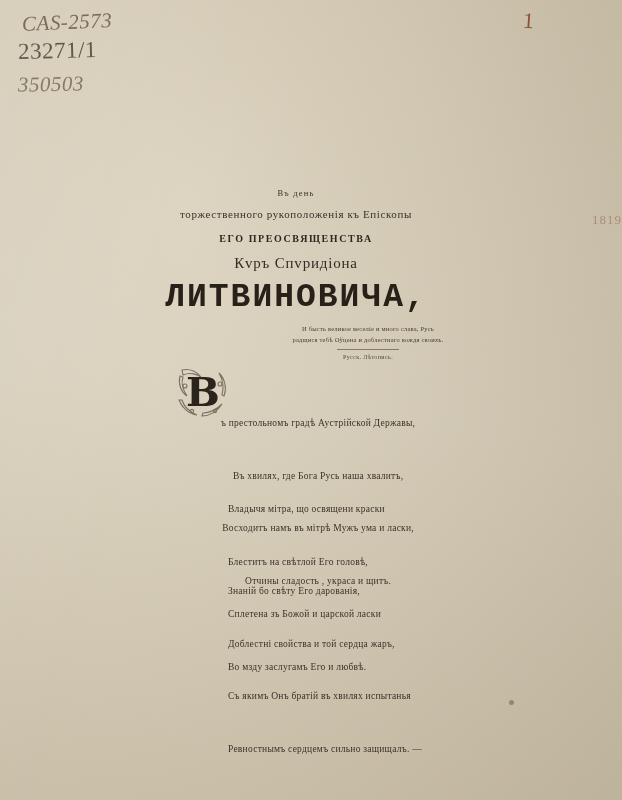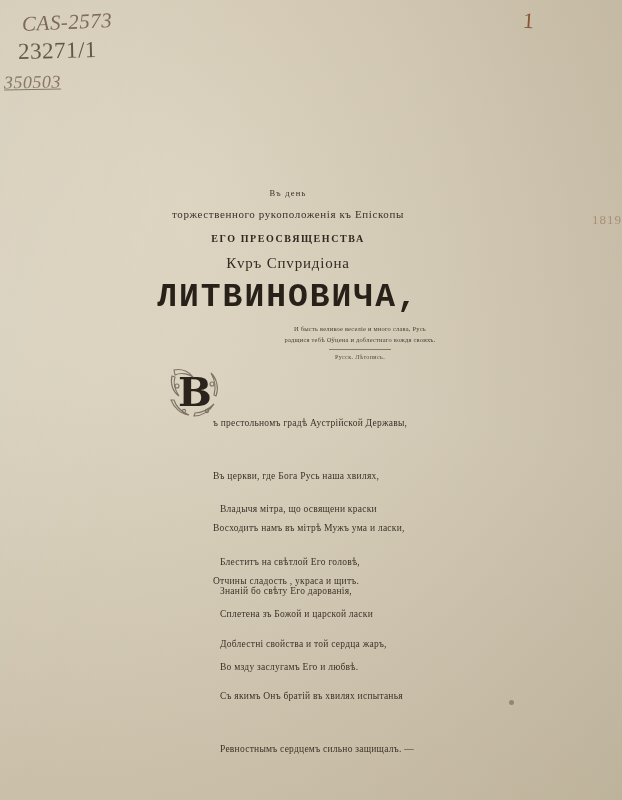--- a/index.html
+++ b/index.html
@@ -35,21 +35,21 @@
   .shelfmark {
     position: absolute;
     color: #6d5a45;
     font-family: "Liberation Serif", serif;
     font-style: italic;
     letter-spacing: 0.5px;
     opacity: 0.85;
   }
   #sm1 { left: 22px; top: 10px; font-size: 21px; transform: rotate(-2.5deg); }
   #sm2 { left: 18px; top: 38px; font-size: 23px; color: #4e4436; transform: rotate(-1.5deg); font-style: normal; }
-  #sm3 { left: 4px; top: 72px; font-size: 18px; color: #7b6a55; transform: rotate(-1deg); text-decoration: underline; }
+  #sm3 { left: 18px; top: 72px; font-size: 21px; color: #7b6a55; transform: rotate(-1deg); }
   #pagenum {
     position: absolute;
     right: 88px;
     top: 8px;
     font-size: 22px;
     color: #8a5535;
     font-family: "Liberation Serif", serif;
     transform: rotate(4deg);
   }
   #edge-mark {
@@ -66,21 +66,21 @@
     right: 108px;
     top: 700px;
     width: 5px;
     height: 5px;
     border-radius: 50%;
     background: rgba(90,70,50,0.45);
   }
 
   #content {
     position: absolute;
-    left: 8px;
+    left: 16px;
     top: 0;
     width: 560px;
     height: 800px;
   }
 
   .title-block {
     position: absolute;
     left: 0;
     right: 0;
     top: 188px;
@@ -165,21 +165,21 @@
   }
 
   .stanza {
     position: absolute;
     color: #3b3228;
     font-size: 9.5px;
     line-height: 17.5px;
     letter-spacing: 0.25px;
     white-space: pre;
   }
-  #stanza1 { left: 205px; top: 380px; }
+  #stanza1 { left: 205px; top: 380px; text-align: center; }
   #stanza2 { left: 212px; top: 466px; }
   #stanza3 { left: 212px; top: 548px; }
   .stanza div { }
 </style>
 </head>
 <body>
 
 <div id="page">
 
   <div class="shelfmark" id="sm1">CAS-2573</div>
@@ -218,21 +218,21 @@
           <circle cx="44" cy="18" r="2"></circle>
           <circle cx="16" cy="45" r="1.6"></circle>
           <circle cx="39" cy="45" r="1.6"></circle>
         </g>
       </svg>
       <span>В</span>
     </div>
 
     <div class="stanza" id="stanza1">
       <div>ъ престольномъ градѣ Аустрійской Державы,</div>
-      <div>Въ церкви, где Бога Русь наша хвилях,</div>
+      <div>Въ хвилях, где Бога Русь наша хвалитъ,</div>
       <div>Восходитъ намъ въ мітрѣ Мужъ ума и ласки,</div>
       <div>Отчины сладость , украса и щитъ.</div>
     </div>
 
     <div class="stanza" id="stanza2">
       <div>Владычя мітра, що освящени краски</div>
       <div>Блеститъ на свѣтлой Его головѣ,</div>
       <div>Сплетена зъ Божой и царской ласки</div>
       <div>Во мзду заслугамъ Его и любвѣ.</div>
     </div>

